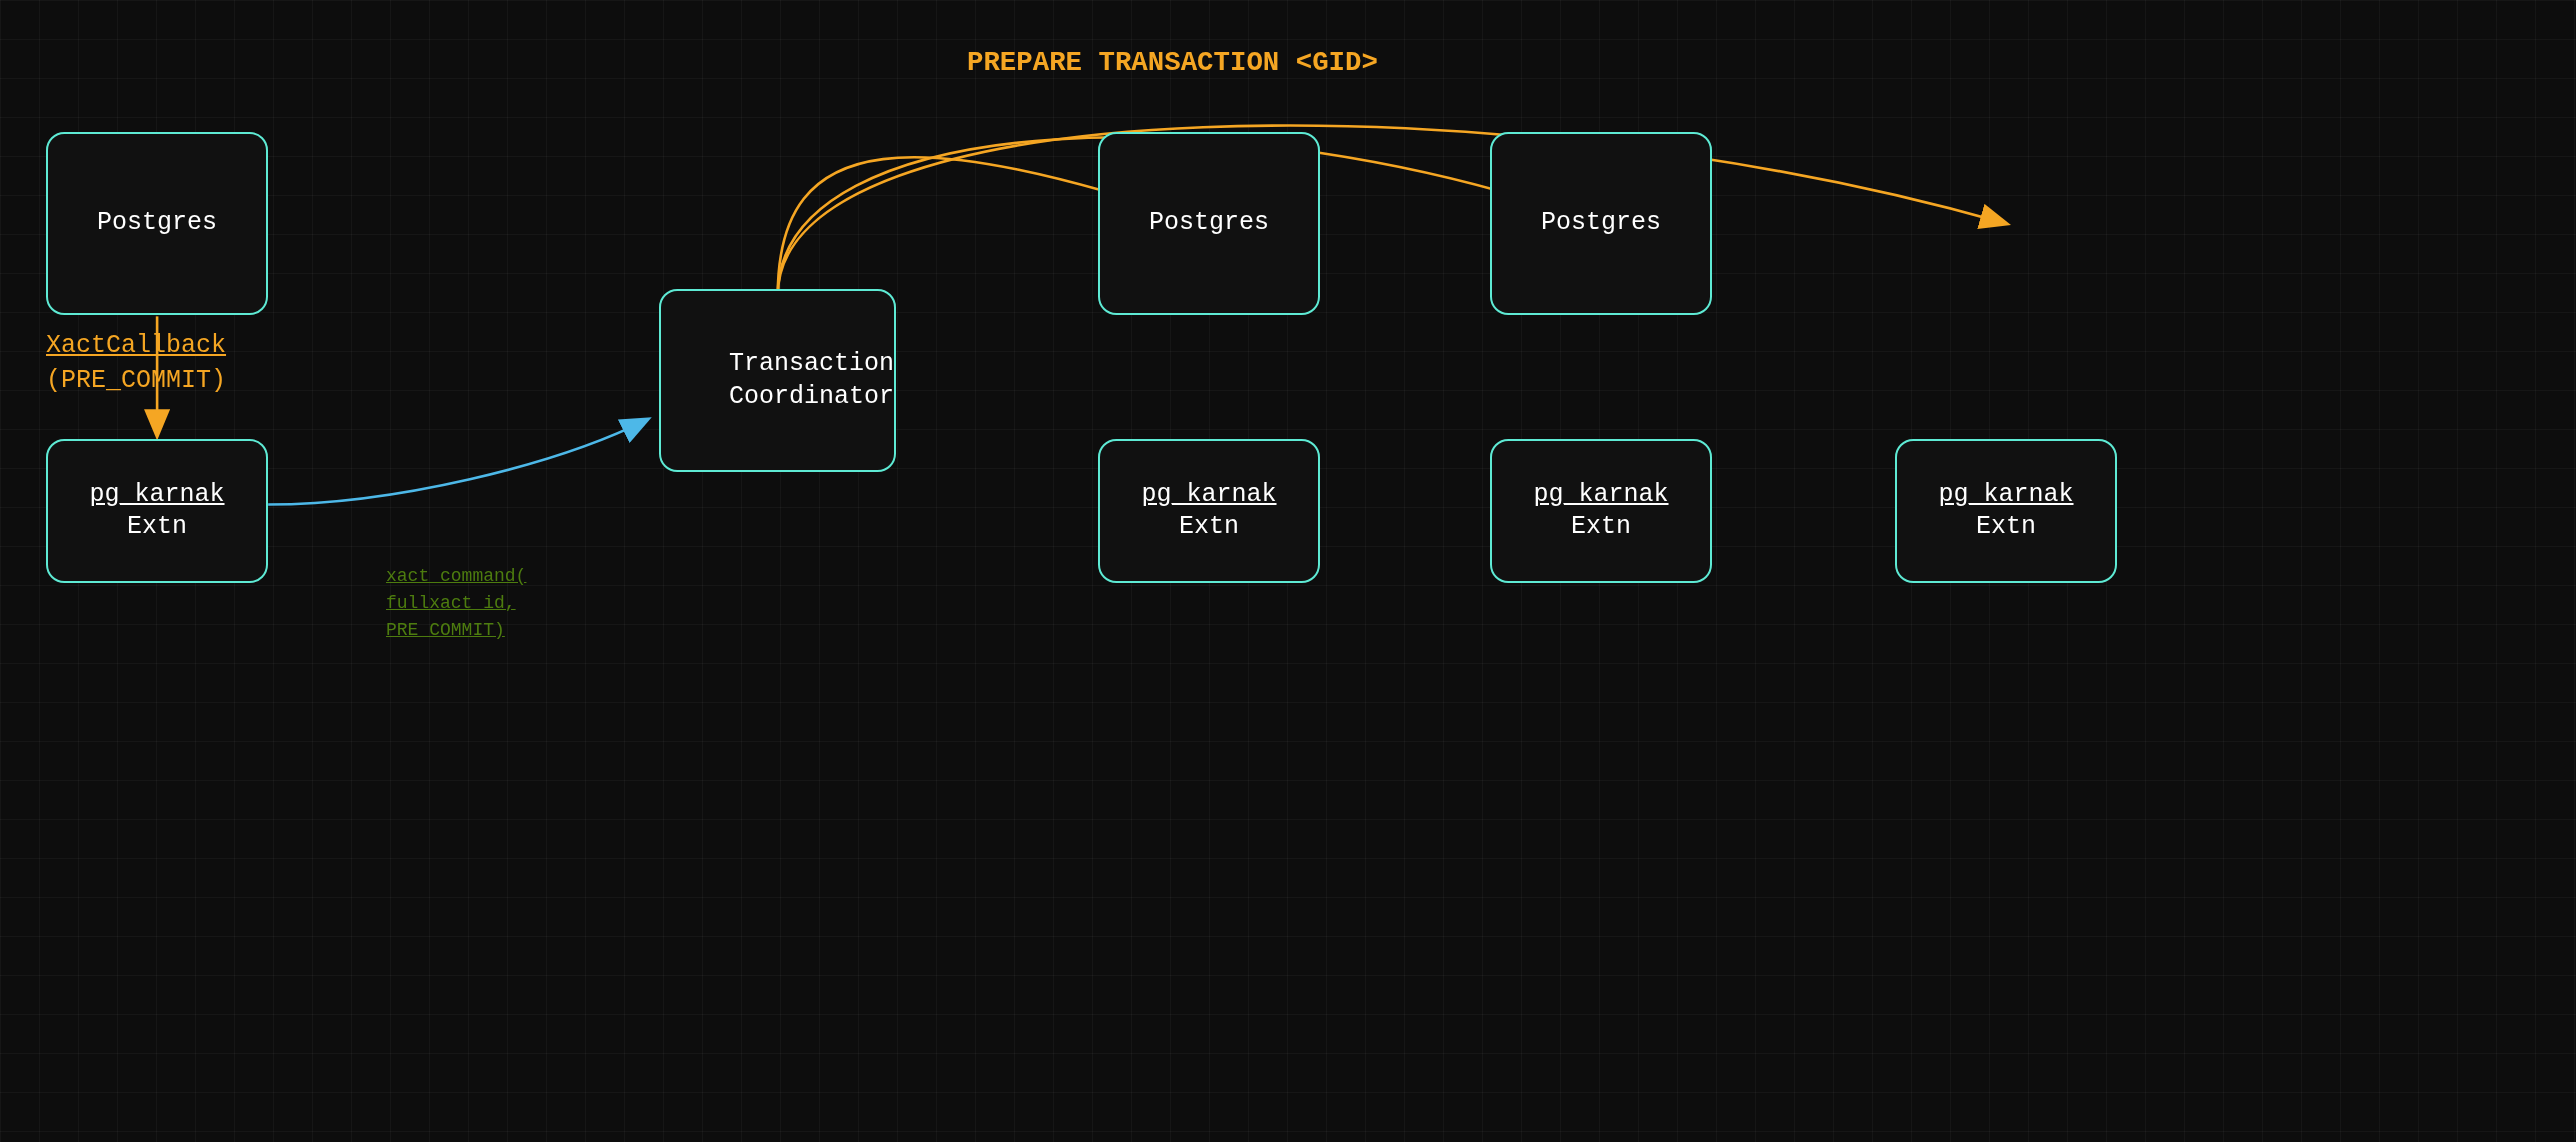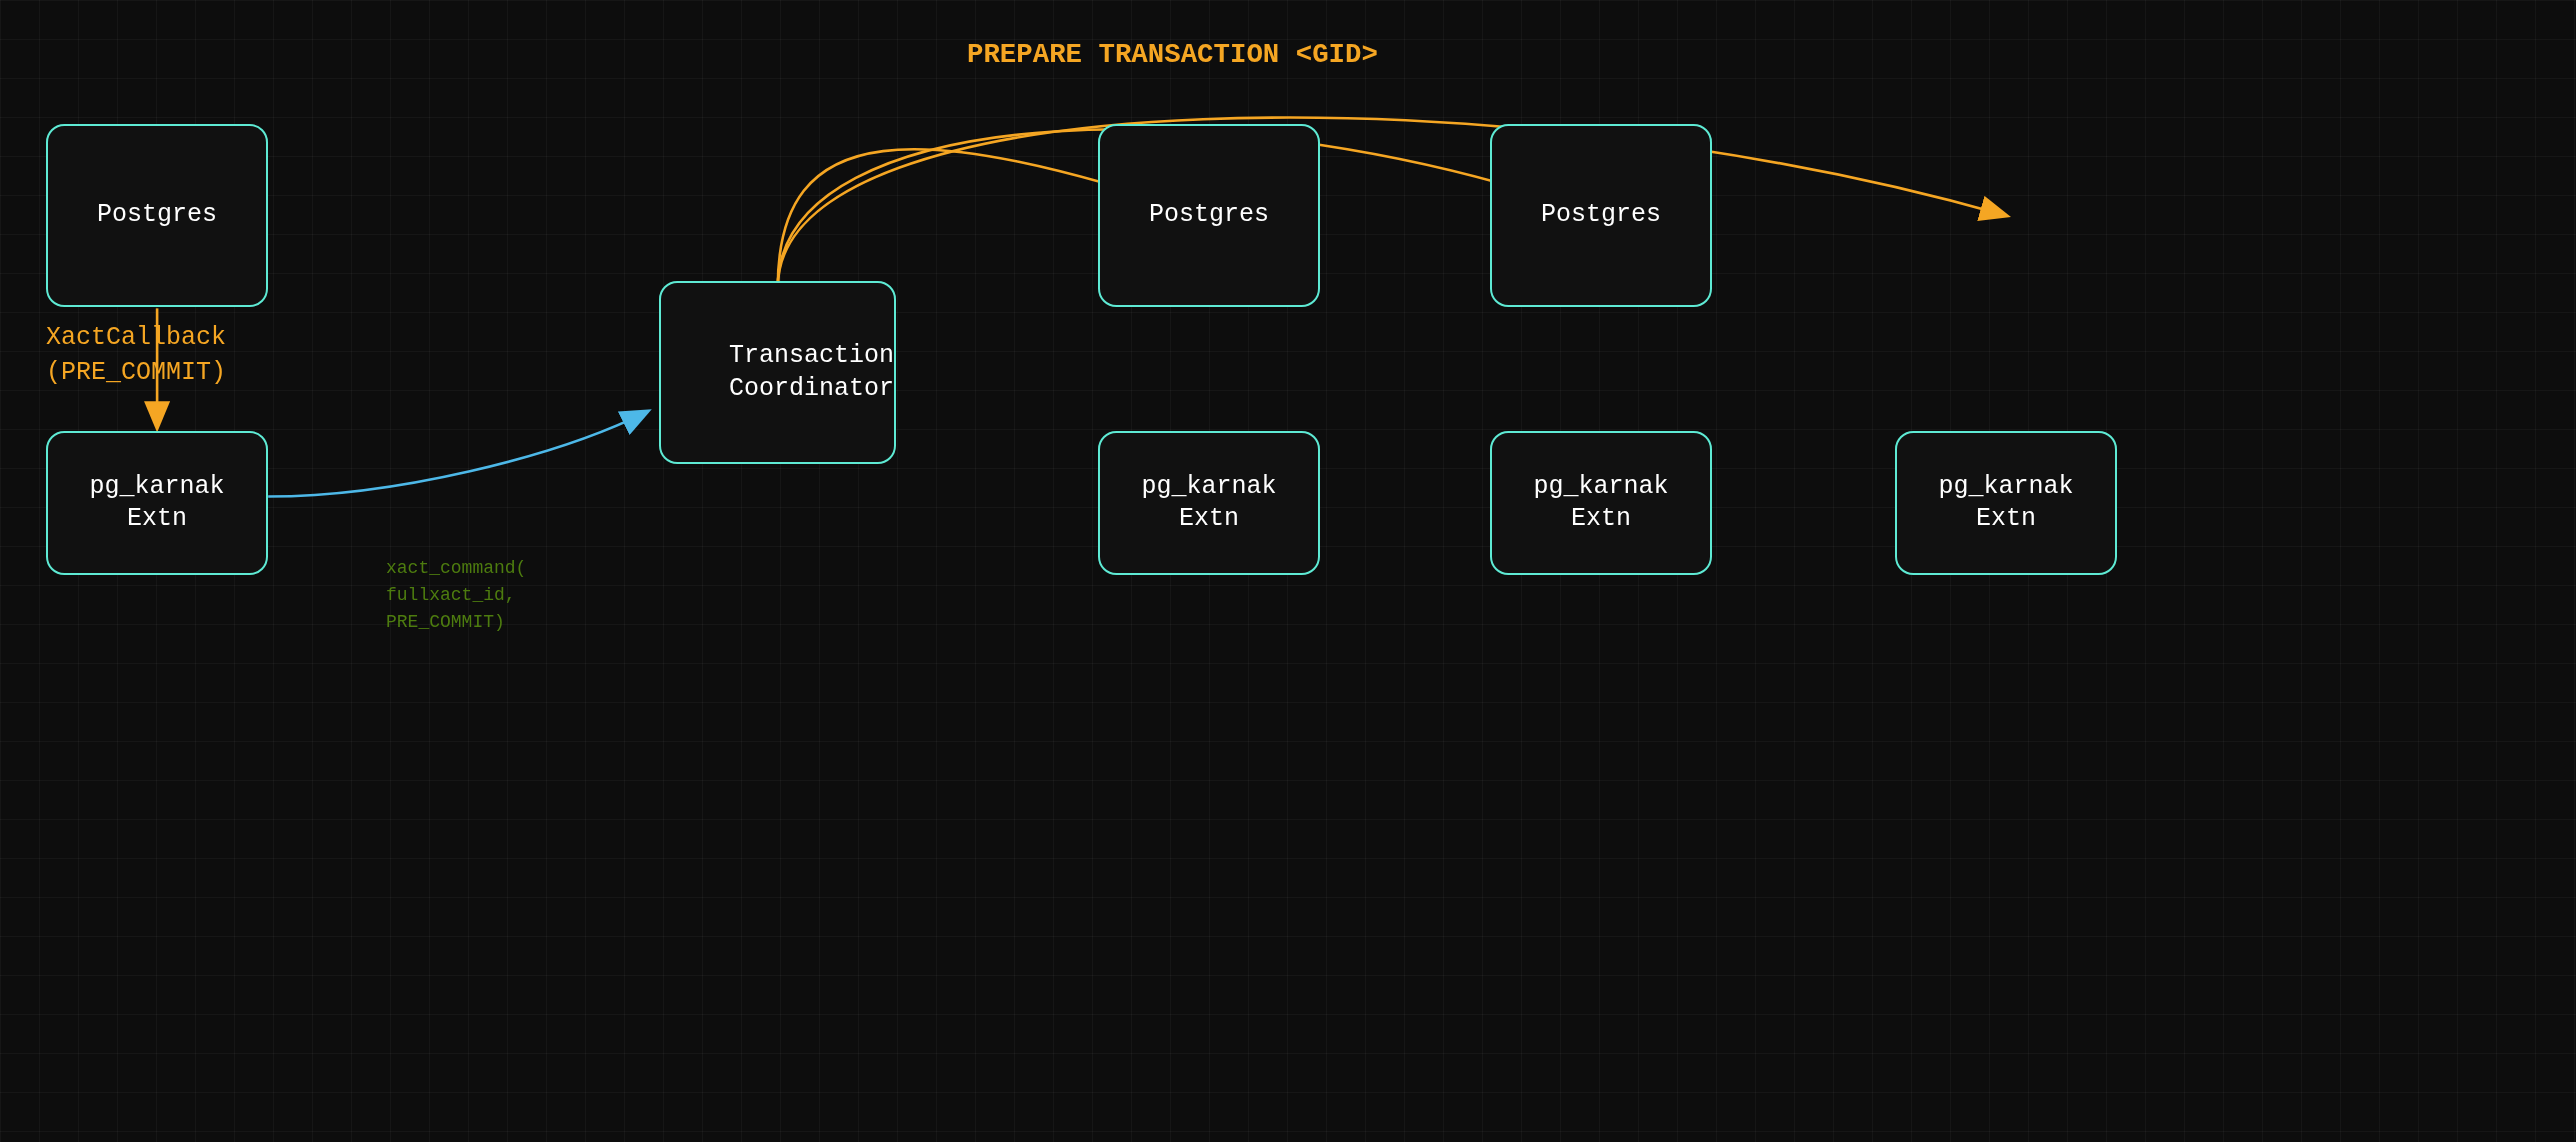--- a/index.html
+++ b/index.html
@@ -20,20 +20,21 @@
       background-image:
         linear-gradient(rgba(255,255,255,0.04) 0.7px, transparent 0.7px),
         linear-gradient(90deg, rgba(255,255,255,0.04) 0.7px, transparent 0.7px);
       background-size: 39px 39px;
       pointer-events: none;
     }
 
     .diagram {
       position: absolute;
       inset: 0;
+      margin-top: 8px;
     }
 
     
     .box {
       position: absolute;
       border: 2px solid #5eead4;
       border-radius: 18.3px;
       background: #111111;
       display: flex;
       flex-direction: column;
@@ -105,20 +106,21 @@
 
     .box-pgkarnak-4 {
       left: 1895px;
       top: 431px;
       width: 222px;
       height: 144px;
     }
 
     
     .underline {
+      text-decoration: underline;
       text-align: center;
     }
 
     
     .label-xact {
       position: absolute;
       left: 46px;
       top: 320px;
       color: #f5a623;
       font-size: 25px;

